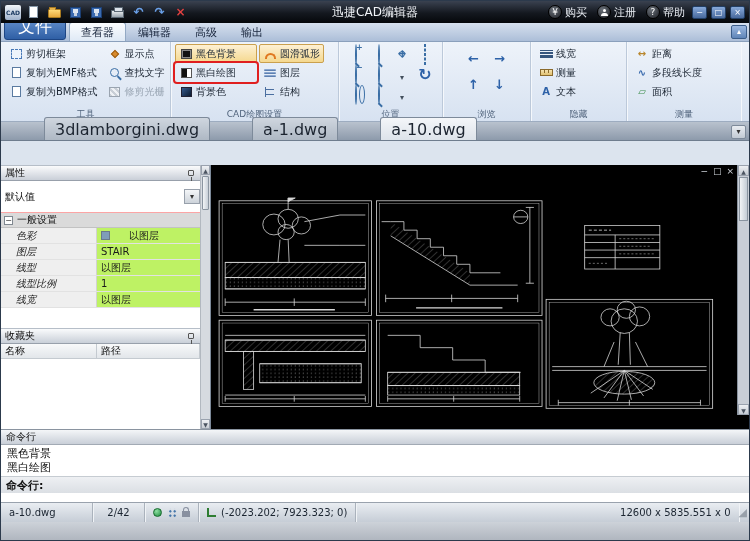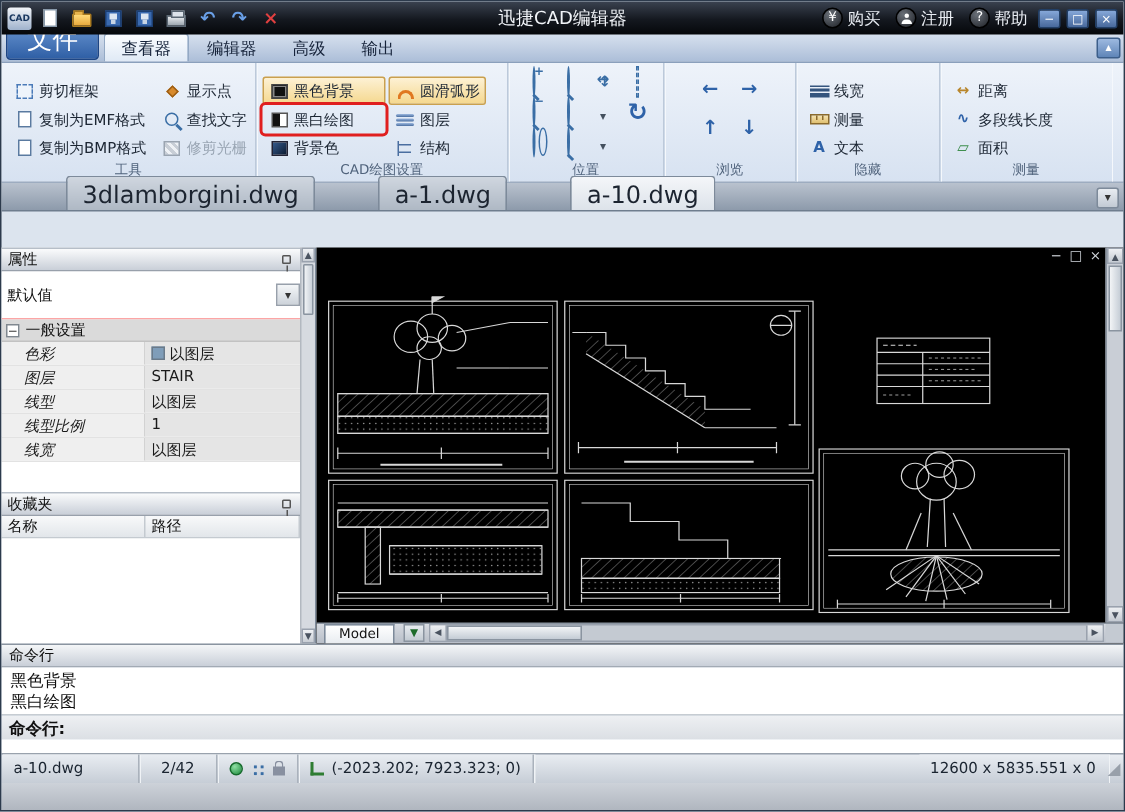--- a/index.html
+++ b/index.html
@@ -34,21 +34,21 @@
   .menu-tab { padding:2px 11px 1px; font-size:11px; color:#16233a; border:1px solid transparent; border-bottom:none; border-radius:3px 3px 0 0; }
   .menu-tab.active { background:linear-gradient(#fbfdff,#dfe9f5); border-color:#93a9c4; }
   .menu-right { margin-left:auto; display:flex; gap:2px; margin-bottom:2px; }
   .mini-blue { width:16px; height:14px; background:linear-gradient(#9db9e0,#5f85b8); border:1px solid #3c5e8a; border-radius:2px; color:#fff; font-size:8px; text-align:center; line-height:12px; }
 
   
   .ribbon { height:80px; flex:none; background:linear-gradient(#eef3fa,#d7e2f1); border-bottom:1px solid #9dacc0; display:flex; }
   .rgroup { display:flex; flex-direction:column; border-right:1px solid #bcc9da; box-shadow:1px 0 0 #f5f8fc; }
   .rgroup-content { flex:1; display:flex; gap:2px; padding:2px 4px 0; }
   .rgroup-label { height:13px; flex:none; font-size:9px; color:#50637c; text-align:center; line-height:12px; white-space:nowrap; padding:0 3px; }
-  .rcol { display:flex; flex-direction:column; justify-content:flex-end; }
+  .rcol { display:flex; flex-direction:column; justify-content:flex-start; }
   .ritem { display:flex; align-items:center; gap:3px; font-size:10px; color:#1c2633; padding:0 3px; border:1px solid transparent; border-radius:2px; height:19px; white-space:nowrap; }
   .ritem.toggled { background:linear-gradient(#fdf1d4,#f5d88f); border-color:#caa04e; }
   .ritem.annotated { box-shadow:0 0 0 2px #e01f1f; }
   .ritem.disabled { color:#9aa6b4; }
   .ic { width:14px; height:14px; display:flex; align-items:center; justify-content:center; flex:none; }
   .clip-icon { width:11px; height:10px; border:1px dashed #4a7ab8; background:#eef4fb; }
   .pages-icon { width:9px; height:11px; background:#fff; border:1px solid #5a7aa0; position:relative; }
   .pages-icon::before { content:''; position:absolute; left:2px; top:-3px; width:9px; height:11px; background:#dfe9f5; border:1px solid #5a7aa0; z-index:-1; }
   .diamond { width:6px; height:6px; background:#d88a2c; transform:rotate(45deg); border:1px solid #9c5e14; }
   .mag { position:relative; width:9px; height:9px; border:1.5px solid #3a6ea5; border-radius:50%; flex:none; }
@@ -92,21 +92,21 @@
   .lp-content { flex:1; display:flex; flex-direction:column; min-width:0; }
   .panel-hd { height:16px; flex:none; background:linear-gradient(#fafbfc,#c9cfd8); border-top:1px solid #b6bec8; border-bottom:1px solid #98a0ab; display:flex; align-items:center; justify-content:space-between; padding:0 4px; font-size:10px; color:#111; }
   .pin-icon { width:6px; height:6px; border:1px solid #555; border-radius:1px; position:relative; margin-right:2px; }
   .pin-icon::after { content:''; position:absolute; left:2px; top:6px; width:1px; height:4px; background:#555; }
   .selector-row { height:32px; flex:none; border-bottom:1px solid #fca5a5; display:flex; align-items:center; font-size:10px; padding-left:4px; background:#fff; color:#111; }
   .dd-btn { margin-left:auto; width:16px; height:15px; background:linear-gradient(#f4f6f8,#cdd3da); border:1px solid #98a0ab; font-size:8px; text-align:center; line-height:13px; color:#333; }
   .tree-row { height:15px; flex:none; background:#dadada; border-bottom:1px solid #c2c2c2; display:flex; align-items:center; gap:4px; padding-left:3px; font-size:10px; color:#111; }
   .toggle-box { width:9px; height:9px; background:#fff; border:1px solid #808890; font-size:8px; line-height:7px; text-align:center; color:#333; flex:none; }
   .prop-row { display:flex; height:16px; flex:none; border-bottom:1px solid #e2e2e2; font-size:10px; }
   .prop-label { width:96px; flex:none; background:#efefef; border-right:1px solid #d2d2d2; padding-left:15px; display:flex; align-items:center; color:#1a1a1a;font-style:italic; }
-  .prop-value { flex:1; display:flex; align-items:center; padding-left:4px; gap:3px; background:#e5e5e5; color:#1a1a1a; }
+  .prop-value { flex:1; display:flex; align-items:center; padding-left:4px; gap:19px; background:#bef264; color:#1a1a1a; }
   .swatch { width:9px; height:9px; border:1px solid #6a7a8a; flex:none; }
   .lp-filler { background:#fff; }
   .fav-cols { display:flex; height:15px; flex:none; border-bottom:1px solid #c4cad0; background:linear-gradient(#f8f9fa,#e2e6ea); font-size:10px; color:#111; }
   .fav-col { padding-left:4px; display:flex; align-items:center; border-right:1px solid #c4cad0;text-align:center; }
   .vscroll { width:10px; flex:none; background:#d6dae0; border-left:1px solid #b2b8c0; display:flex; flex-direction:column; align-items:stretch; }
   .vscroll .sb-btn { height:10px; flex:none; font-size:6px; text-align:center; line-height:10px; color:#4a5360; background:linear-gradient(#f0f2f5,#c8cdd4); border:1px solid #9aa2ae; }
   .vscroll .thumb { height:34px; flex:none; margin:1px; background:linear-gradient(90deg,#f2f4f6,#c8cfd8); border:1px solid #8a94a0; border-radius:1px; }
 
   
   .canvas { flex:1; position:relative; background:#000; min-width:0; overflow:hidden; }
@@ -604,31 +604,20 @@
         </g>
       </svg>
 
       <div class="cv-vscroll">
         <div class="sb-btn">▲</div>
         <div class="thumb"></div>
         <div style="flex:1"></div>
         <div class="sb-btn">▼</div>
       </div>
 
-      <div class="model-bar">
-        <div class="model-tab">Model</div>
-        <div class="model-more">▼</div>
-        <div class="hscroll">
-          <div class="sb-btn">◀</div>
-          <div class="thumb"></div>
-          <div class="hs-space"></div>
-          <div class="sb-btn right">▶</div>
-        </div>
-        <div class="cv-corner"></div>
-      </div>
     </div>
 
   </div>
 
   <div class="cmd">
     <div class="cmd-hd">命令行</div>
     <div class="cmd-history">
       <div class="cmd-line">黑色背景</div>
       <div class="cmd-line">黑白绘图</div>
     </div>

